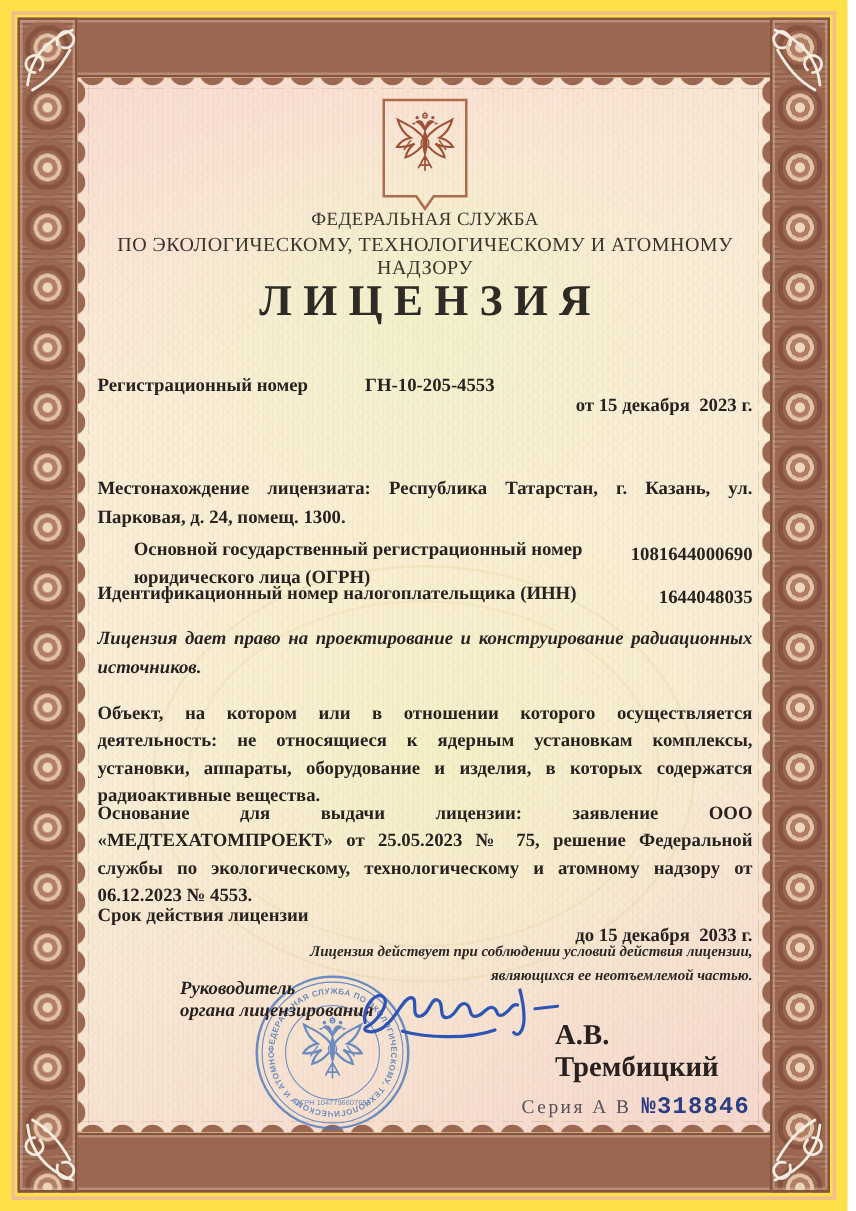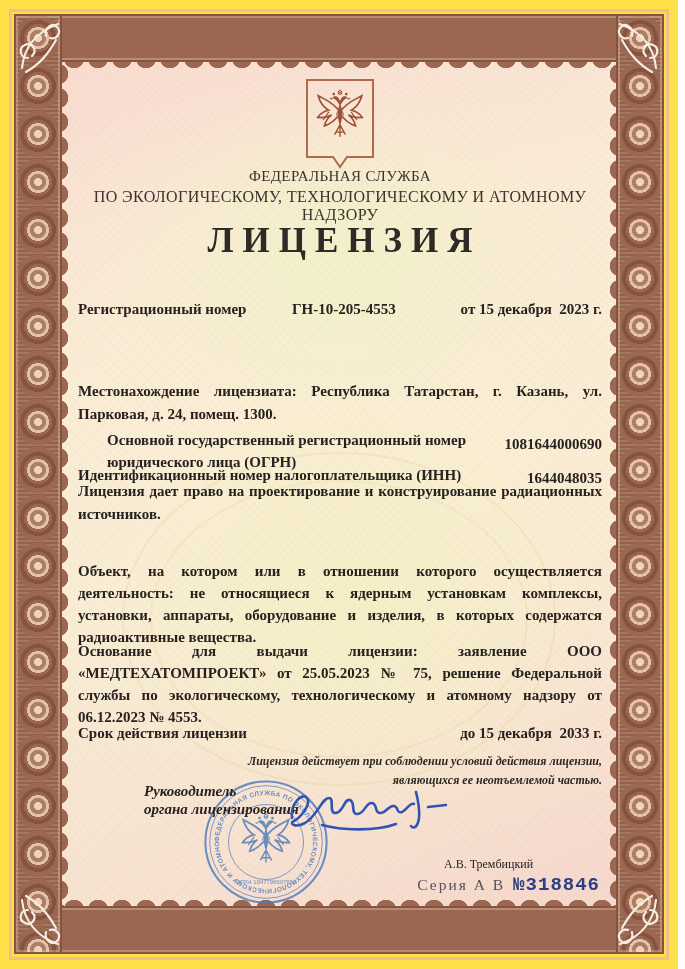--- a/index.html
+++ b/index.html
@@ -77,41 +77,41 @@
   .a2{top:124px;font-size:16px;}
   .doc-title{top:157px;left:0;right:0;text-align:center;font-size:35px;font-weight:bold;
              letter-spacing:9px;text-indent:9px;color:#2e2a26;}
 
   .b{font-weight:bold;font-size:15px;line-height:22.5px;}
   .just{text-align:justify;}
   .pre{white-space:pre;}
 
   .reg-row{top:234px;left:0;right:0;}
   .reg-num{left:214px;top:0;}
-  .r0{right:0;top:0;}
+  .r0{right:0;top:16px;}
 
   .p-issued{top:270px;left:0;right:0;}
   .p-location{top:316px;left:0;right:0;}
 
   .ogrn-label{top:366px;left:0;width:440px;line-height:21.5px;margin-left:29px;}
   .ogrn-value{top:369px;right:0;}
   .inn-label{top:400px;left:0;width:460px;}
   .inn-value{top:403px;right:0;}
 
-  .p-grants{top:416px;left:0;right:0;}
+  .p-grants{top:436px;left:0;right:0;font-style:italic;}
   .p-object{top:496px;left:0;right:0;line-height:22px;}
   .p-basis{top:576px;left:0;right:0;line-height:22px;}
 
   .validity-row{top:658px;left:0;right:0;}
 
   .note{top:688px;left:0;right:0;text-align:right;font-style:italic;font-weight:bold;
         font-size:12px;line-height:19px;color:#2b2724;}
 
   .role{top:719px;left:66px;font-style:italic;font-weight:bold;font-size:15px;line-height:17.5px;z-index:3;}
-  .name{top:751px;left:366px;font-weight:normal;font-size:12px;z-index:3;margin-top:42px;}
+  .name{top:751px;left:366px;font-weight:bold;font-size:23px;z-index:3;}
 
   .seal{top:714px;left:124px;width:128px;height:128px;opacity:.82;z-index:1;}
   .signature{top:716px;left:200px;width:176px;height:66px;z-index:4;}
 
   .series{top:810px;right:2px;z-index:2;}
   .series-label{font-size:15.5px;color:#55505a;letter-spacing:2px;}
   .series-number{font-family:"Liberation Mono",monospace;font-size:19px;font-weight:bold;
                  color:#2c3e82;letter-spacing:1px;margin-left:4px;}
 </style>
 </head>

